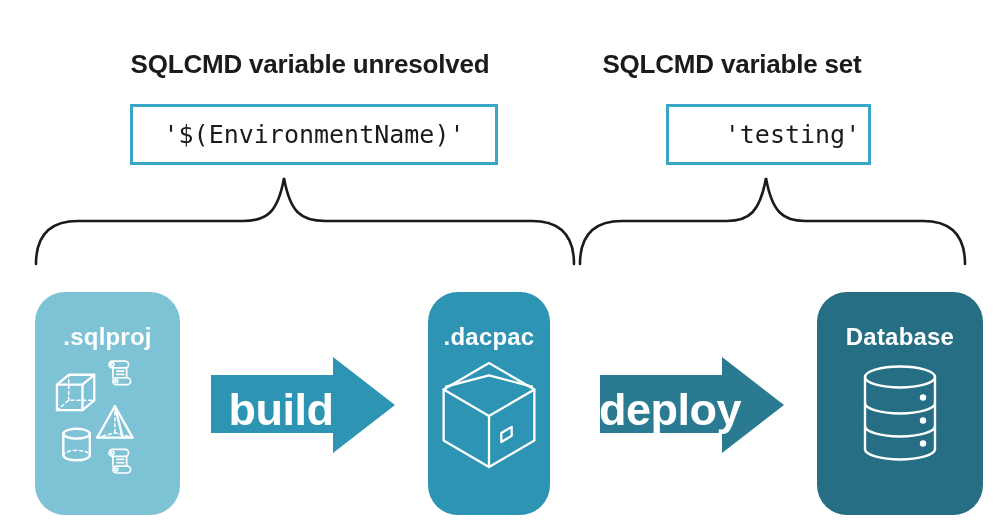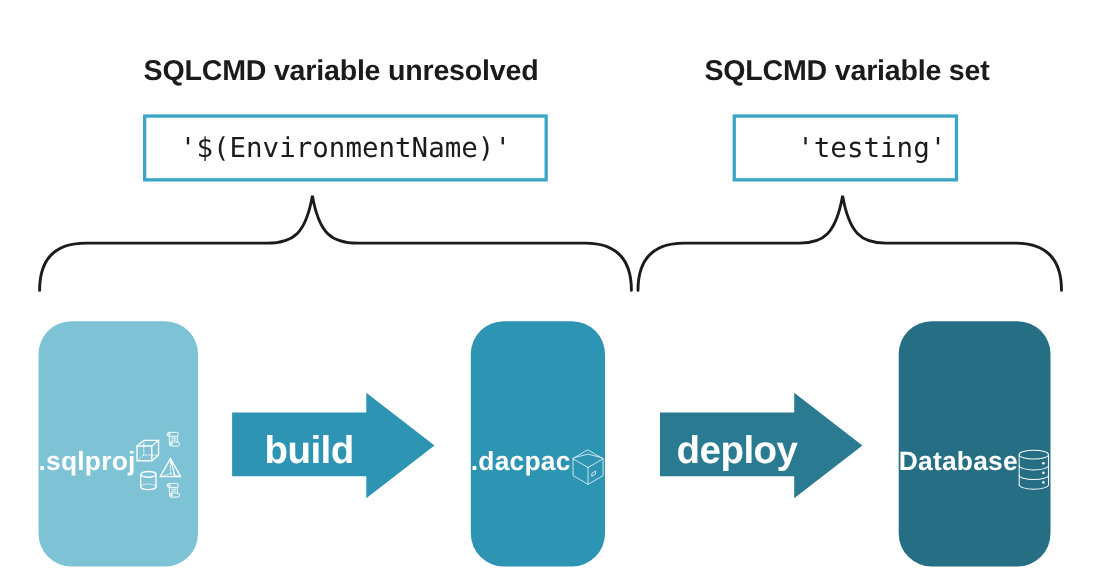--- a/index.html
+++ b/index.html
@@ -7,56 +7,56 @@
     position:relative;width:1000px;height:522px;background:#ffffff;overflow:hidden;
     font-family:"Liberation Sans",sans-serif;
     margin-top:24px;
   }
   .heading{
     position:absolute;width:400px;text-align:center;
     font-size:26px;font-weight:700;letter-spacing:-0.2px;
     color:var(--ink,#1B1B1B);line-height:28px;top:26px;
   }
   .heading-left{left:110px;}
-  .heading-right{left:570px;}
+  .heading-right{left:532px;}
   .code-box{
     position:absolute;top:80px;height:61px;box-sizing:border-box;
     border:3px solid var(--code-border,#3AA6C6);background:#ffffff;
     display:flex;align-items:center;justify-content:center;
   }
   .code-left{left:130px;width:368px;}
   .code-right{left:666px;width:205px;padding-left:48px;}
   .code-text{
     font-family:"DejaVu Sans Mono","Liberation Mono",monospace;
     font-size:25px;color:var(--ink,#1B1B1B);white-space:pre;
   }
   .braces{position:absolute;left:0;top:0;pointer-events:none;}
   .brace{fill:none;stroke:var(--ink,#1B1B1B);stroke-width:2.6;stroke-linecap:round;}
   .stage{
     position:absolute;top:268px;height:223px;border-radius:30px;
-    display:flex;flex-direction:row;align-items:center;padding-top:32px;box-sizing:border-box;
+    display:flex;flex-direction:column;align-items:center;padding-top:32px;box-sizing:border-box;
   }
   .stage-sqlproj{left:35px;width:145px;background:var(--light-blue,#7EC2D6);}
   .stage-dacpac{left:428px;width:122px;background:var(--teal,#2D95B3);}
-  .stage-database{left:817px;width:138px;background:var(--database-teal,#256E84);}
+  .stage-database{left:817px;width:166px;background:var(--database-teal,#256E84);}
   .stage-title{color:#ffffff;font-weight:700;font-size:24px;line-height:26px;letter-spacing:0.2px;}
   .icon-svg{display:block;}
   .ic{stroke:var(--icon-white,#FFFFFF);fill:none;stroke-width:2.4;stroke-linejoin:round;stroke-linecap:round;}
   .ic-thin{stroke:var(--icon-white,#FFFFFF);fill:none;stroke-width:1.7;stroke-linejoin:round;stroke-linecap:round;}
   .ic-dash{stroke:var(--icon-white,#FFFFFF);fill:none;stroke-width:1.6;stroke-dasharray:3,3;stroke-linecap:round;}
   .ic-fill{fill:var(--icon-white,#FFFFFF);stroke:none;}
   .arrow{position:absolute;top:330px;width:200px;height:102px;}
   .arrow-build{left:203px;}
   .arrow-deploy{left:592px;}
   .arrow-build .arrow-shape{fill:var(--teal,#2D95B3);}
   .arrow-deploy .arrow-shape{fill:var(--deploy-teal,#2A7B91);}
   .arrow-label{
     position:absolute;left:8px;top:21px;width:140px;height:70px;
     display:flex;align-items:center;justify-content:center;
-    color:#ffffff;font-weight:700;font-size:35px;letter-spacing:-0.5px;
+    color:#ffffff;font-weight:700;font-size:45px;letter-spacing:-0.5px;
   }
 </style>
 </head>
 <body>
 
 <div class="canvas">
 
   <div class="heading heading-left">SQLCMD variable unresolved</div>
   <div class="heading heading-right">SQLCMD variable set</div>
 

